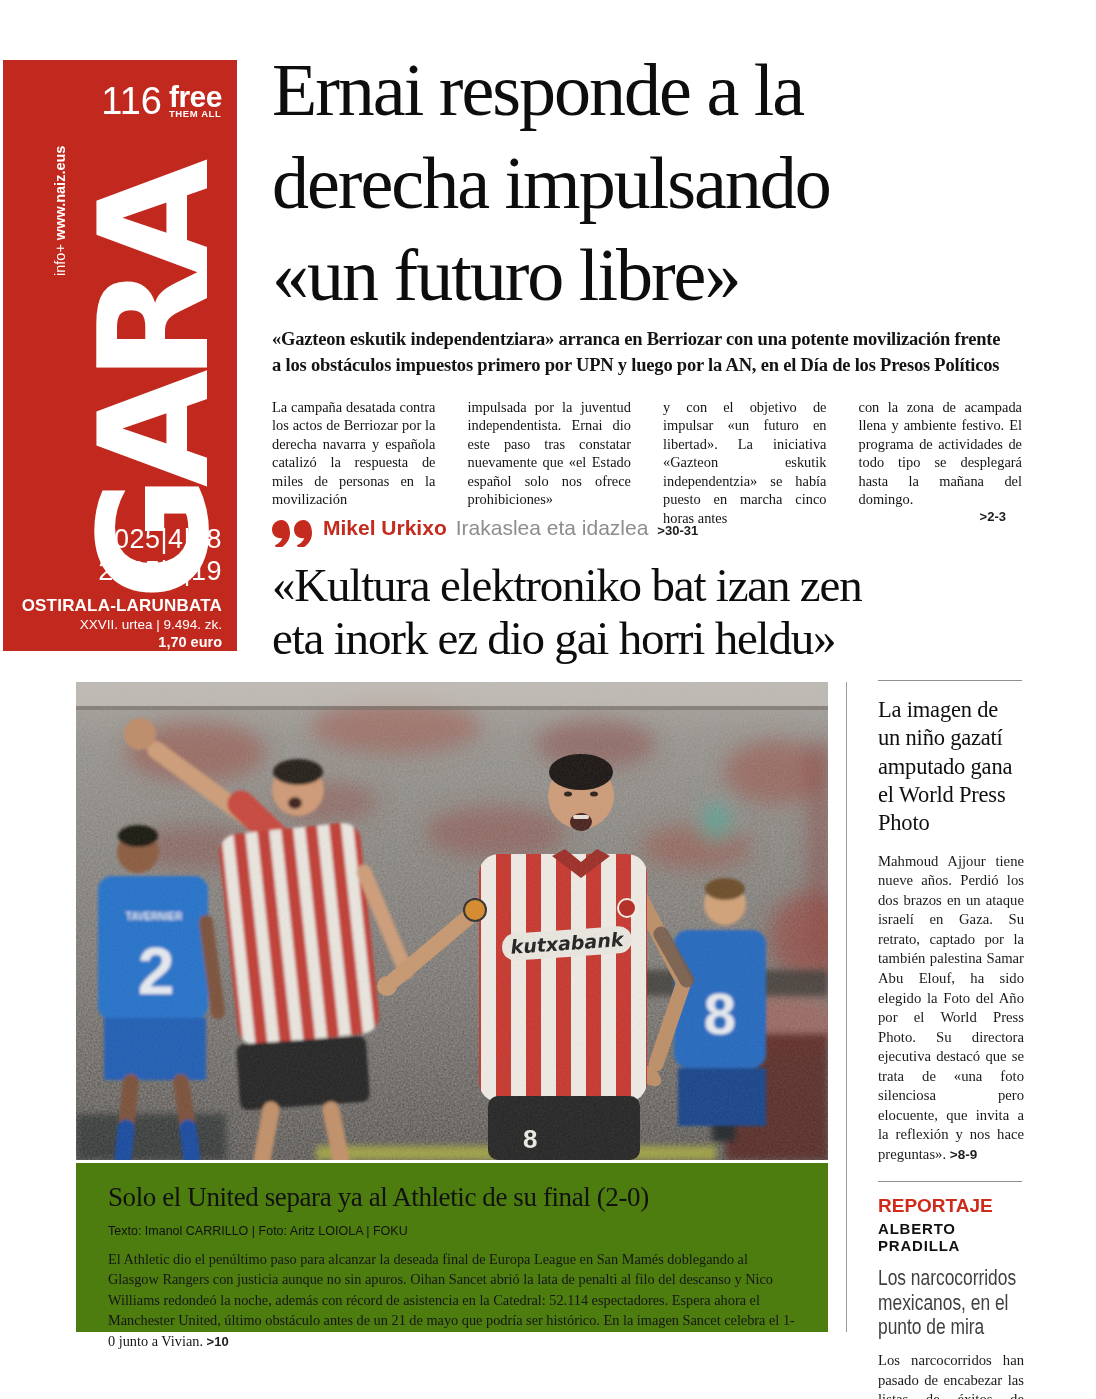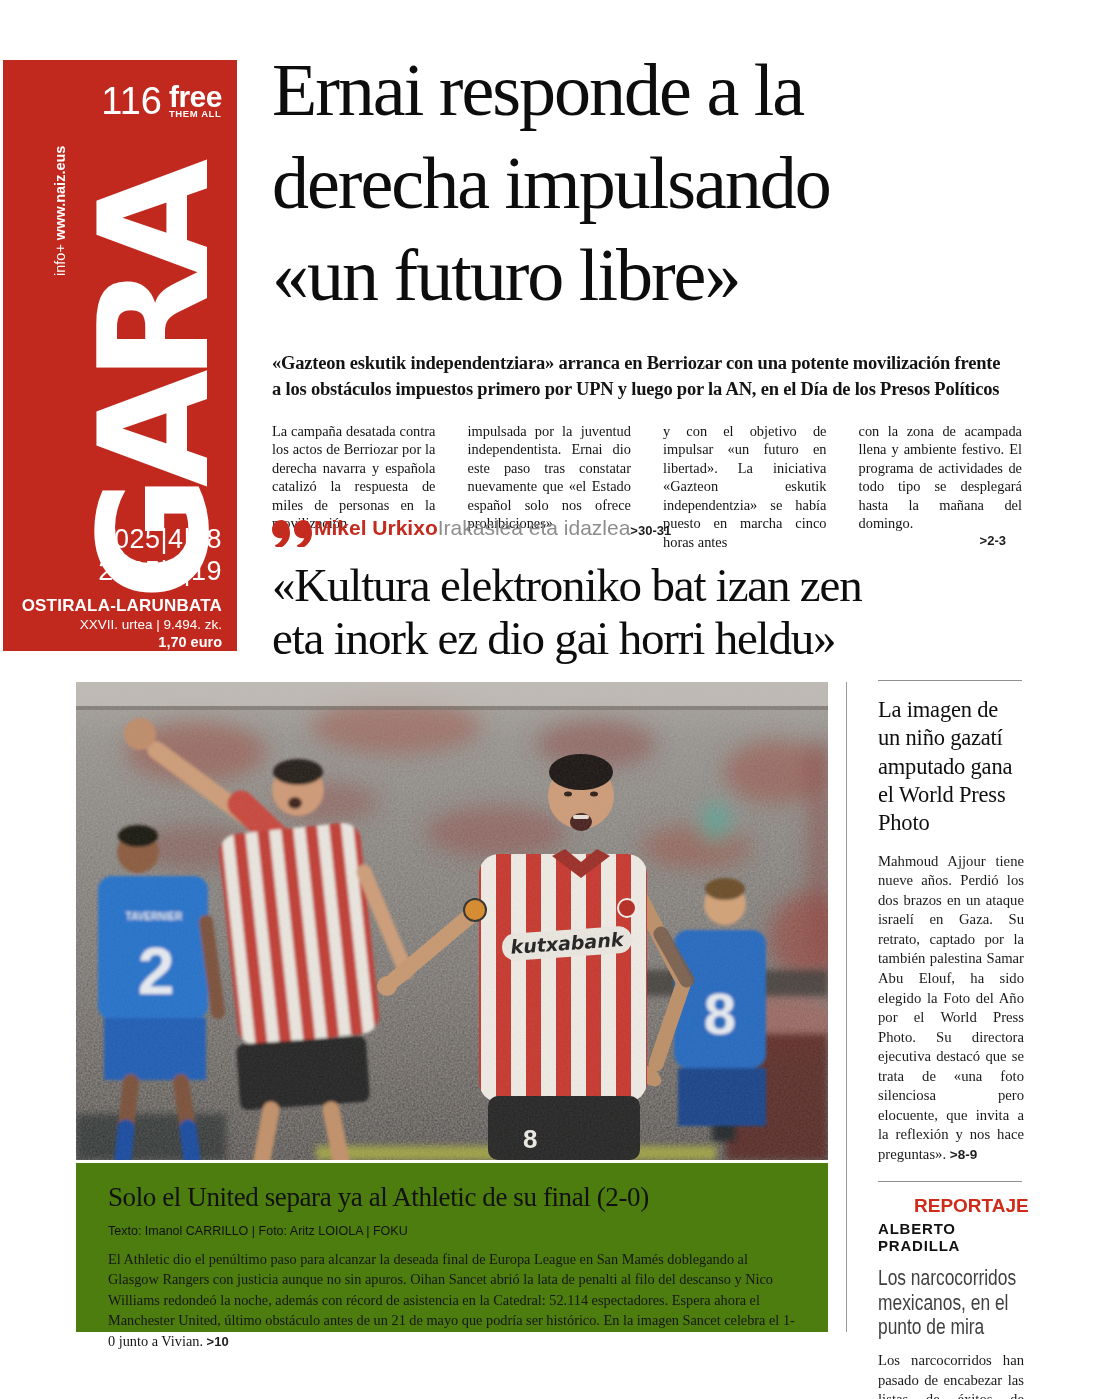--- a/index.html
+++ b/index.html
@@ -24,31 +24,31 @@
             font-family:Liberation Sans, sans-serif;}
   .mh-date{font-size:27px;font-weight:400;line-height:1.17;letter-spacing:.5px;}
   .mh-day{font-size:17px;font-weight:bold;margin-top:9px;letter-spacing:.2px;}
   .mh-edition{font-size:13.5px;line-height:1.3;}
   .mh-price{font-size:14.5px;font-weight:bold;}
 
   
   .lead{position:absolute;left:272px;top:44px;width:750px;}
   .lead h1{margin:0;width:712px;font-size:74px;line-height:1.25;font-weight:400;letter-spacing:-2px;
            text-wrap:balance;font-stretch:condensed;color:#0d0d0d;}
-  .lead .subhead{margin-top:28px;font-size:18.5px;font-weight:bold;line-height:1.42;letter-spacing:-.2px;
+  .lead .subhead{margin-top:4px;font-size:18.5px;font-weight:bold;line-height:1.42;letter-spacing:-.2px;
            text-wrap:balance;font-stretch:condensed;}
   .lead-cols{display:flex;gap:32px;margin-top:20px;}
   .lead-col{flex:1;font-size:14.4px;line-height:1.28;text-align:justify;position:relative;}
   .pref{font-family:"Liberation Sans","DejaVu Sans",sans-serif;font-weight:bold;font-size:13px;color:#1c1c1c;
         font-stretch:condensed;white-space:nowrap;}
   .lead-col .pref{position:absolute;right:16px;bottom:1px;background:#fff;padding-left:6px;}
 
   
   .quote{position:absolute;left:272px;top:516px;width:750px;}
-  .q-kicker{display:flex;align-items:baseline;}
+  .q-kicker{display:flex;align-items:baseline;gap:9px;}
   .q-icon{align-self:center;margin-top:4px;}
   .q-author{font-size:21px;font-weight:bold;color:#c42a1e;font-stretch:condensed;
             font-family:"Liberation Sans","DejaVu Sans",sans-serif;}
   .q-role{font-size:21px;color:#8d8d8d;font-stretch:condensed;
           font-family:"Liberation Sans","DejaVu Sans",sans-serif;}
   .quote h2{margin:12px 0 0 0;font-size:47px;line-height:1.13;font-weight:400;letter-spacing:-1.2px;
             text-wrap:balance;font-stretch:condensed;color:#0d0d0d;}
 
   
   .photo{position:absolute;left:76px;top:682px;width:752px;height:478px;overflow:hidden;background:#777;}
@@ -65,21 +65,21 @@
 
   
   .vline{position:absolute;left:846px;top:682px;width:1px;height:650px;background:#9a9a9a;}
   .rcol{position:absolute;left:878px;top:680px;width:146px;}
   .rrule{border:0;border-top:1px solid #8f8f8f;width:144px;margin:0;}
   .wpp-h{margin-top:15px;font-size:22.5px;line-height:1.26;width:140px;letter-spacing:-.2px;color:#0f0f0f;}
   .rbody{margin-top:14px;font-size:14.7px;line-height:1.33;text-align:justify;color:#1a1a1a;}
   .rbody .pref{font-size:13.5px;}
   .rcol .rrule2{margin-top:17px;}
   .rep-kicker{margin-top:13px;font-size:19px;font-weight:bold;color:#d02b1a;font-stretch:condensed;
-              font-family:"Liberation Sans","DejaVu Sans",sans-serif;margin-left:36px;}
+              font-family:"Liberation Sans","DejaVu Sans",sans-serif;}
   .rep-author{margin-top:3px;font-size:15px;font-weight:bold;letter-spacing:.8px;color:#111;
               font-stretch:condensed;font-family:"Liberation Sans","DejaVu Sans",sans-serif;}
   .rep-h{margin-top:12px;width:184px;font-size:22px;line-height:1.1;color:#3f3f3f;font-weight:400;
          font-stretch:condensed;transform:scaleX(.79);transform-origin:left top;
          font-family:"Liberation Sans","DejaVu Sans",sans-serif;}
   .rep-body{margin-top:12px;}
 </style>
 </head>
 <body>
 

